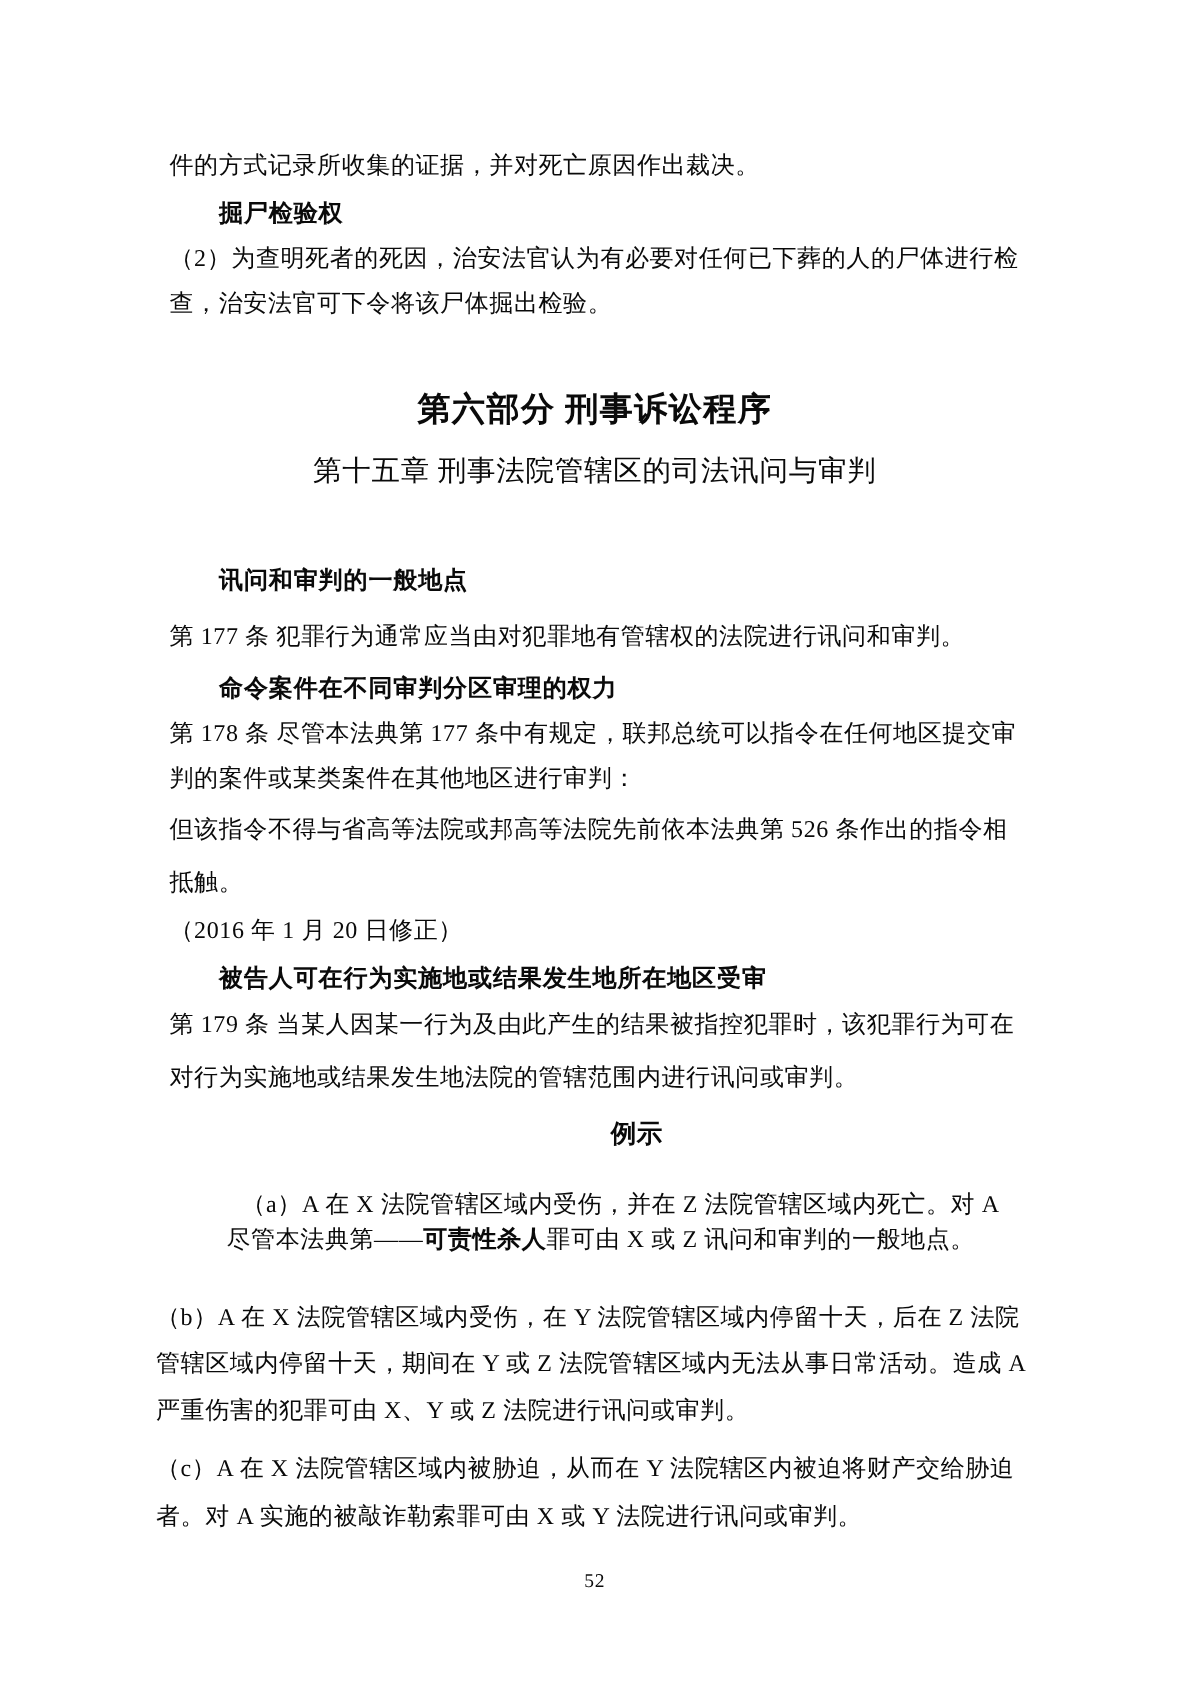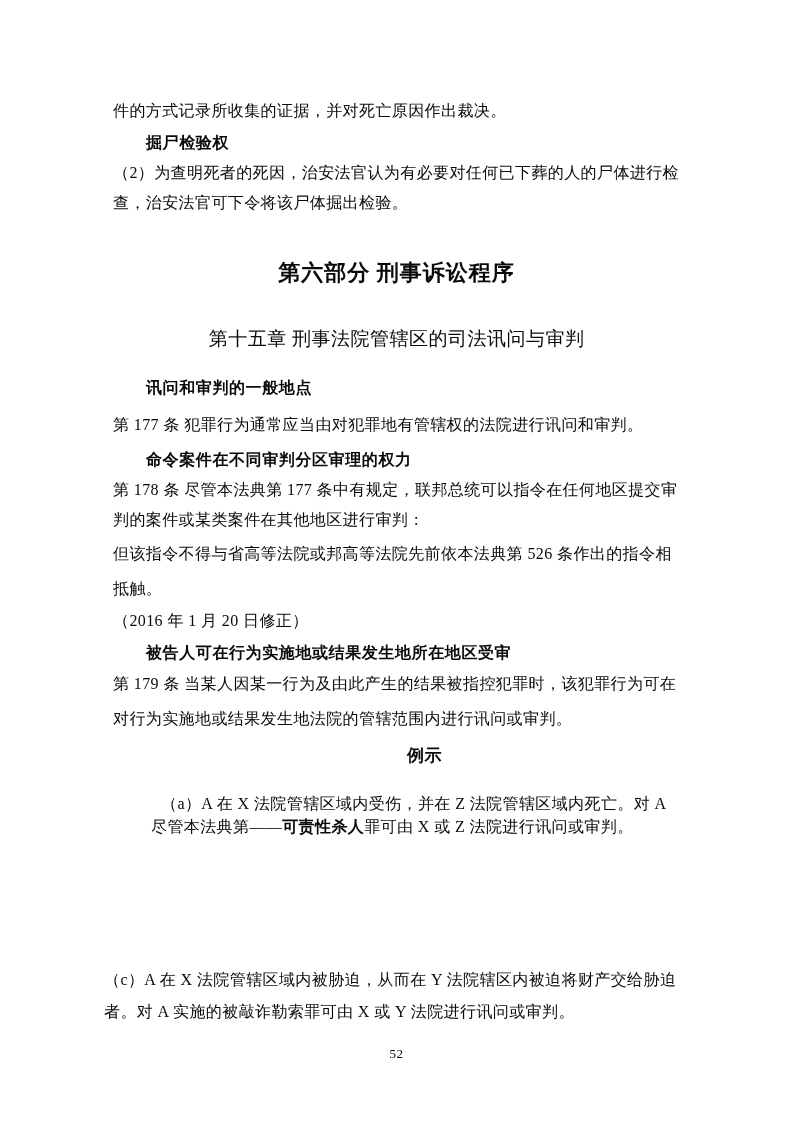--- a/index.html
+++ b/index.html
@@ -46,21 +46,20 @@
     line-height: 30px;
   }
   .chapter-heading {
     left: 0;
     width: 793px;
     text-align: center;
     font-size: 19px;
     font-weight: normal;
     letter-spacing: 0.5px;
     line-height: 30px;
-    margin-top: 24px;
   }
   .ill-heading {
     left: 0;
     width: 793px;
     text-align: center;
     font-size: 17px;
     font-weight: bold;
     line-height: 30px;
     padding-left: 28px;
   }
@@ -122,22 +121,25 @@
 
   <div class="blk sub-heading" style="top:638px">被告人可在行为实施地或结果发生地所在地区受审</div>
 
   <div class="blk lh35" style="top:666px">第 179 条  当某人因某一行为及由此产生的结果被指控犯罪时，该犯罪行为可在
 对行为实施地或结果发生地法院的管辖范围内进行讯问或审判。</div>
 
   <div class="blk ill-heading" style="top:741px">例示</div>
 
   <div class="blk ill-a" style="top:792px">
     <span class="seg">（a）A 在 X 法院管辖区域内受伤，并在 Z 法院管辖区域内死亡。对 A</span><br>
-    <span class="seg">尽管本法典第——</span><b class="inline-bold">可责性杀人</b><span class="seg">罪可由 X 或 Z 法院进行讯问或审判。</span>
+    <span class="seg">尽管本法典第——</span><b class="inline-bold">可责性杀人</b><span class="seg">罪可由 X 或 Z 讯问和审判的一般地点。</span>
   </div>
 
+  <div class="blk example ill-b" style="top:863px">（b）A 在 X 法院管辖区域内受伤，在 Y 法院管辖区域内停留十天，后在 Z 法院
+管辖区域内停留十天，期间在 Y 或 Z 法院管辖区域内无法从事日常活动。造成 A
+严重伤害的犯罪可由 X、Y 或 Z 法院进行讯问或审判。</div>
 
   <div class="blk example ill-c" style="top:964px">（c）A 在 X 法院管辖区域内被胁迫，从而在 Y 法院辖区内被迫将财产交给胁迫
 者。对 A 实施的被敲诈勒索罪可由 X 或 Y 法院进行讯问或审判。</div>
 
   <div class="blk page-number" style="top:1046px">52</div>
 
 </div>
 
 </body></html>

